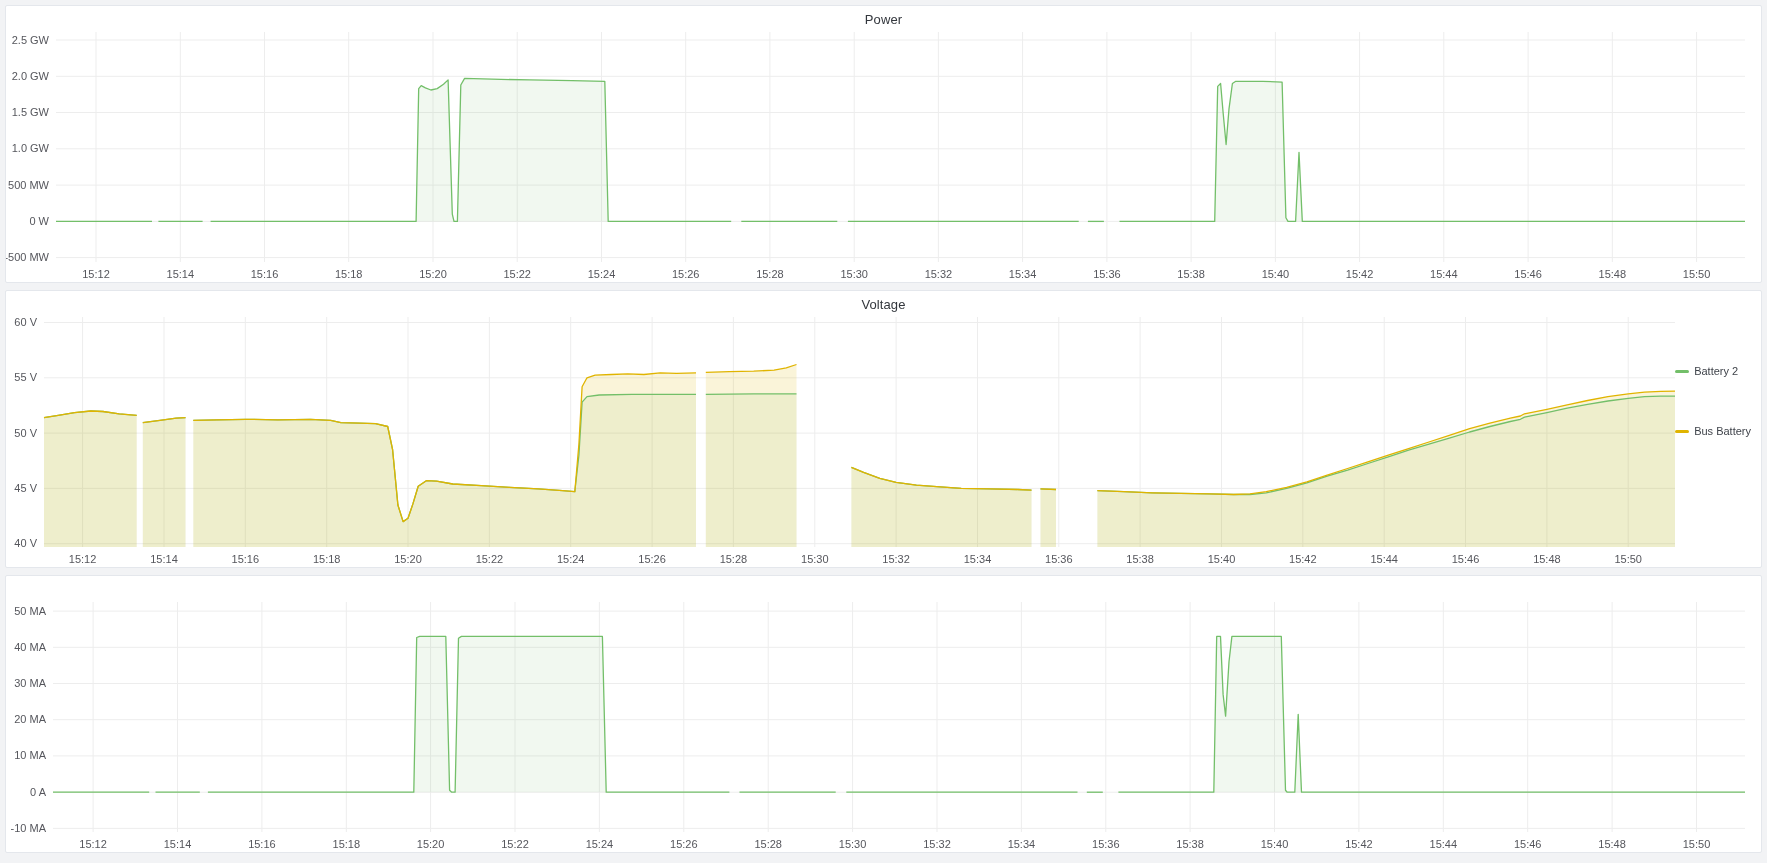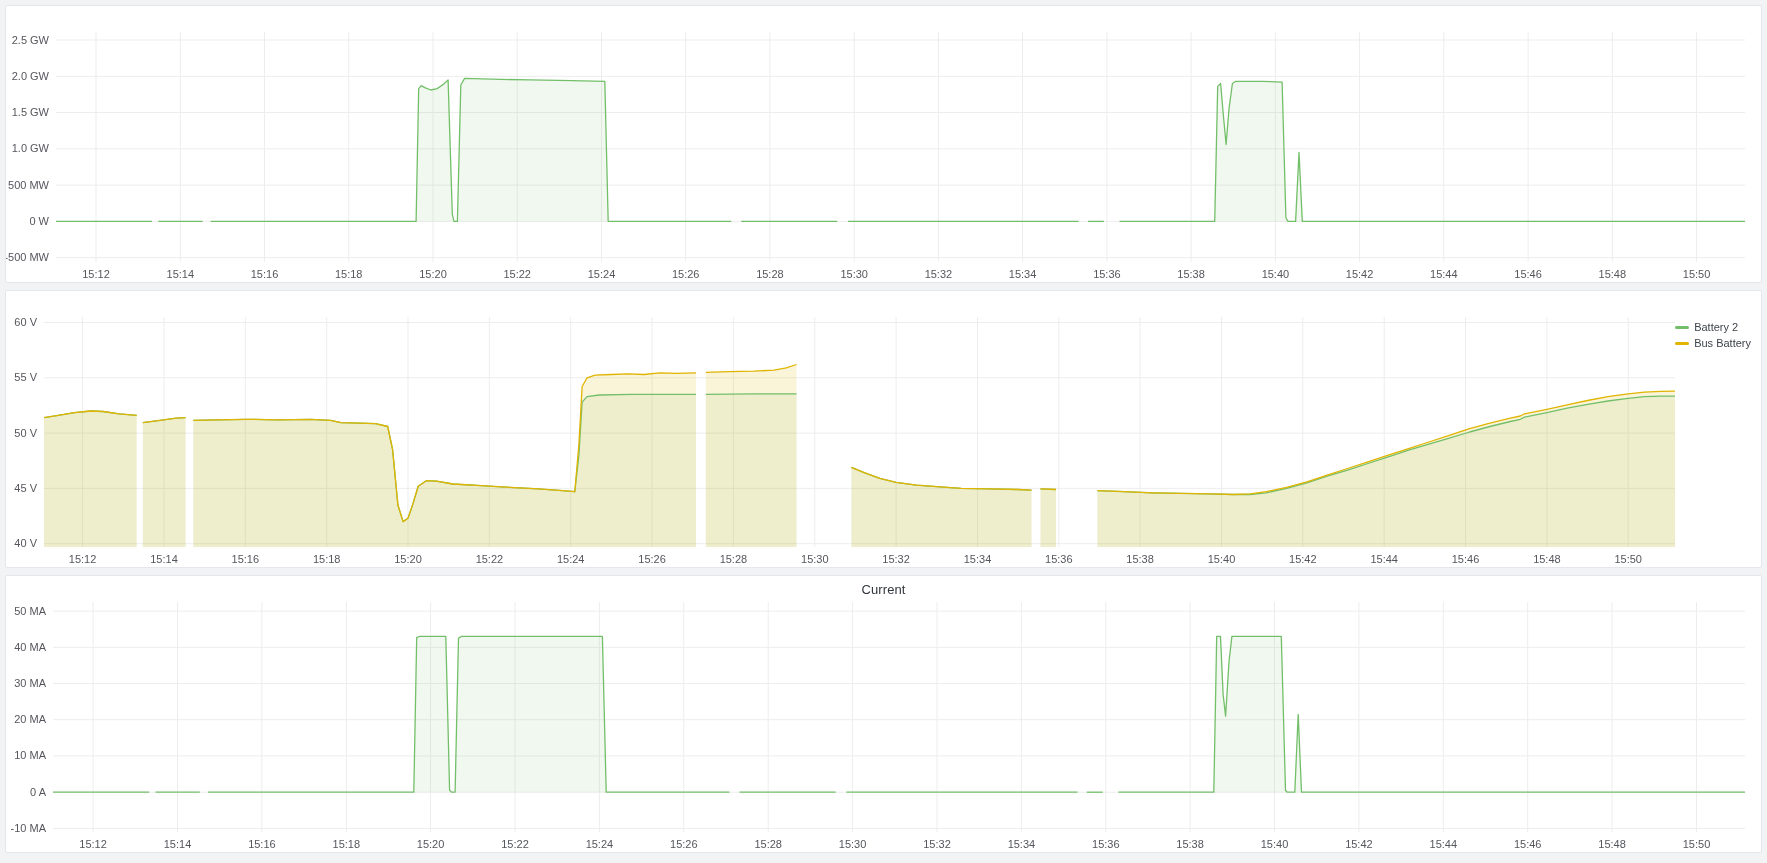--- a/index.html
+++ b/index.html
@@ -11,31 +11,32 @@
   }
   .panel-title {
     position:absolute; top:6px; left:0; right:0; text-align:center;
     font-size:13px; font-weight:500; color:#33373d; letter-spacing:.1px;
     cursor:pointer; user-select:none;
   }
   .chart-svg { position:absolute; top:20px; left:0; }
   .legend {
     position:absolute; top:30px; right:10px; display:flex; flex-direction:column; gap:4px;
   }
-  .legend-item { display:flex; align-items:center; gap:5px; cursor:pointer; }
+  .legend-item { display:flex; align-items:center; gap:5px; cursor:pointer;margin-top:44px; }
   .legend-swatch { width:14px; height:3px; border-radius:2px; display:inline-block; }
   .legend-label { font-size:11px; color:#3f434a; white-space:nowrap; }
   svg text { font-family:"Liberation Sans", sans-serif; font-size:11px; fill:#55565c; }
 </style>
 </head>
 <body>
 
 <div class="dash">
 
   <div class="panel" style="top:5px;">
+    <div class="panel-title">Power</div>
     <svg id="chart-0" class="chart-svg" width="1755" height="254" viewBox="0 0 1755 254">
         <g>
           <line x1="90.0" y1="6" x2="90.0" y2="236" stroke="#ededed" stroke-width="1"></line>
           <line x1="174.3" y1="6" x2="174.3" y2="236" stroke="#ededed" stroke-width="1"></line>
           <line x1="258.5" y1="6" x2="258.5" y2="236" stroke="#ededed" stroke-width="1"></line>
           <line x1="342.7" y1="6" x2="342.7" y2="236" stroke="#ededed" stroke-width="1"></line>
           <line x1="427.0" y1="6" x2="427.0" y2="236" stroke="#ededed" stroke-width="1"></line>
           <line x1="511.2" y1="6" x2="511.2" y2="236" stroke="#ededed" stroke-width="1"></line>
           <line x1="595.5" y1="6" x2="595.5" y2="236" stroke="#ededed" stroke-width="1"></line>
           <line x1="679.7" y1="6" x2="679.7" y2="236" stroke="#ededed" stroke-width="1"></line>
@@ -105,20 +106,21 @@
           <text x="1353.6" y="252" text-anchor="middle">15:42</text>
           <text x="1437.8" y="252" text-anchor="middle">15:44</text>
           <text x="1522.1" y="252" text-anchor="middle">15:46</text>
           <text x="1606.3" y="252" text-anchor="middle">15:48</text>
           <text x="1690.6" y="252" text-anchor="middle">15:50</text>
         </g>
       </svg>
   </div>
 
   <div class="panel" style="top:290px;">
+    <div class="panel-title">Voltage</div>
     <svg id="chart-1" class="chart-svg" width="1755" height="254" viewBox="0 0 1755 254">
         <g>
           <line x1="76.6" y1="6" x2="76.6" y2="236" stroke="#ededed" stroke-width="1"></line>
           <line x1="158.0" y1="6" x2="158.0" y2="236" stroke="#ededed" stroke-width="1"></line>
           <line x1="239.3" y1="6" x2="239.3" y2="236" stroke="#ededed" stroke-width="1"></line>
           <line x1="320.7" y1="6" x2="320.7" y2="236" stroke="#ededed" stroke-width="1"></line>
           <line x1="402.0" y1="6" x2="402.0" y2="236" stroke="#ededed" stroke-width="1"></line>
           <line x1="483.4" y1="6" x2="483.4" y2="236" stroke="#ededed" stroke-width="1"></line>
           <line x1="564.7" y1="6" x2="564.7" y2="236" stroke="#ededed" stroke-width="1"></line>
           <line x1="646.1" y1="6" x2="646.1" y2="236" stroke="#ededed" stroke-width="1"></line>
@@ -208,21 +210,20 @@
         <span class="legend-label">Battery 2</span>
       </div>
       <div class="legend-item">
         <span class="legend-swatch" id="sw-1" style="background: rgb(224, 180, 0);"></span>
         <span class="legend-label">Bus Battery</span>
       </div>
     </div>
   </div>
 
   <div class="panel" style="top:575px;">
-    <div class="panel-title">Current</div>
     <svg id="chart-2" class="chart-svg" width="1755" height="254" viewBox="0 0 1755 254">
         <g>
           <line x1="87.1" y1="6" x2="87.1" y2="236" stroke="#ededed" stroke-width="1"></line>
           <line x1="171.5" y1="6" x2="171.5" y2="236" stroke="#ededed" stroke-width="1"></line>
           <line x1="255.9" y1="6" x2="255.9" y2="236" stroke="#ededed" stroke-width="1"></line>
           <line x1="340.3" y1="6" x2="340.3" y2="236" stroke="#ededed" stroke-width="1"></line>
           <line x1="424.6" y1="6" x2="424.6" y2="236" stroke="#ededed" stroke-width="1"></line>
           <line x1="509.0" y1="6" x2="509.0" y2="236" stroke="#ededed" stroke-width="1"></line>
           <line x1="593.4" y1="6" x2="593.4" y2="236" stroke="#ededed" stroke-width="1"></line>
           <line x1="677.8" y1="6" x2="677.8" y2="236" stroke="#ededed" stroke-width="1"></line>

